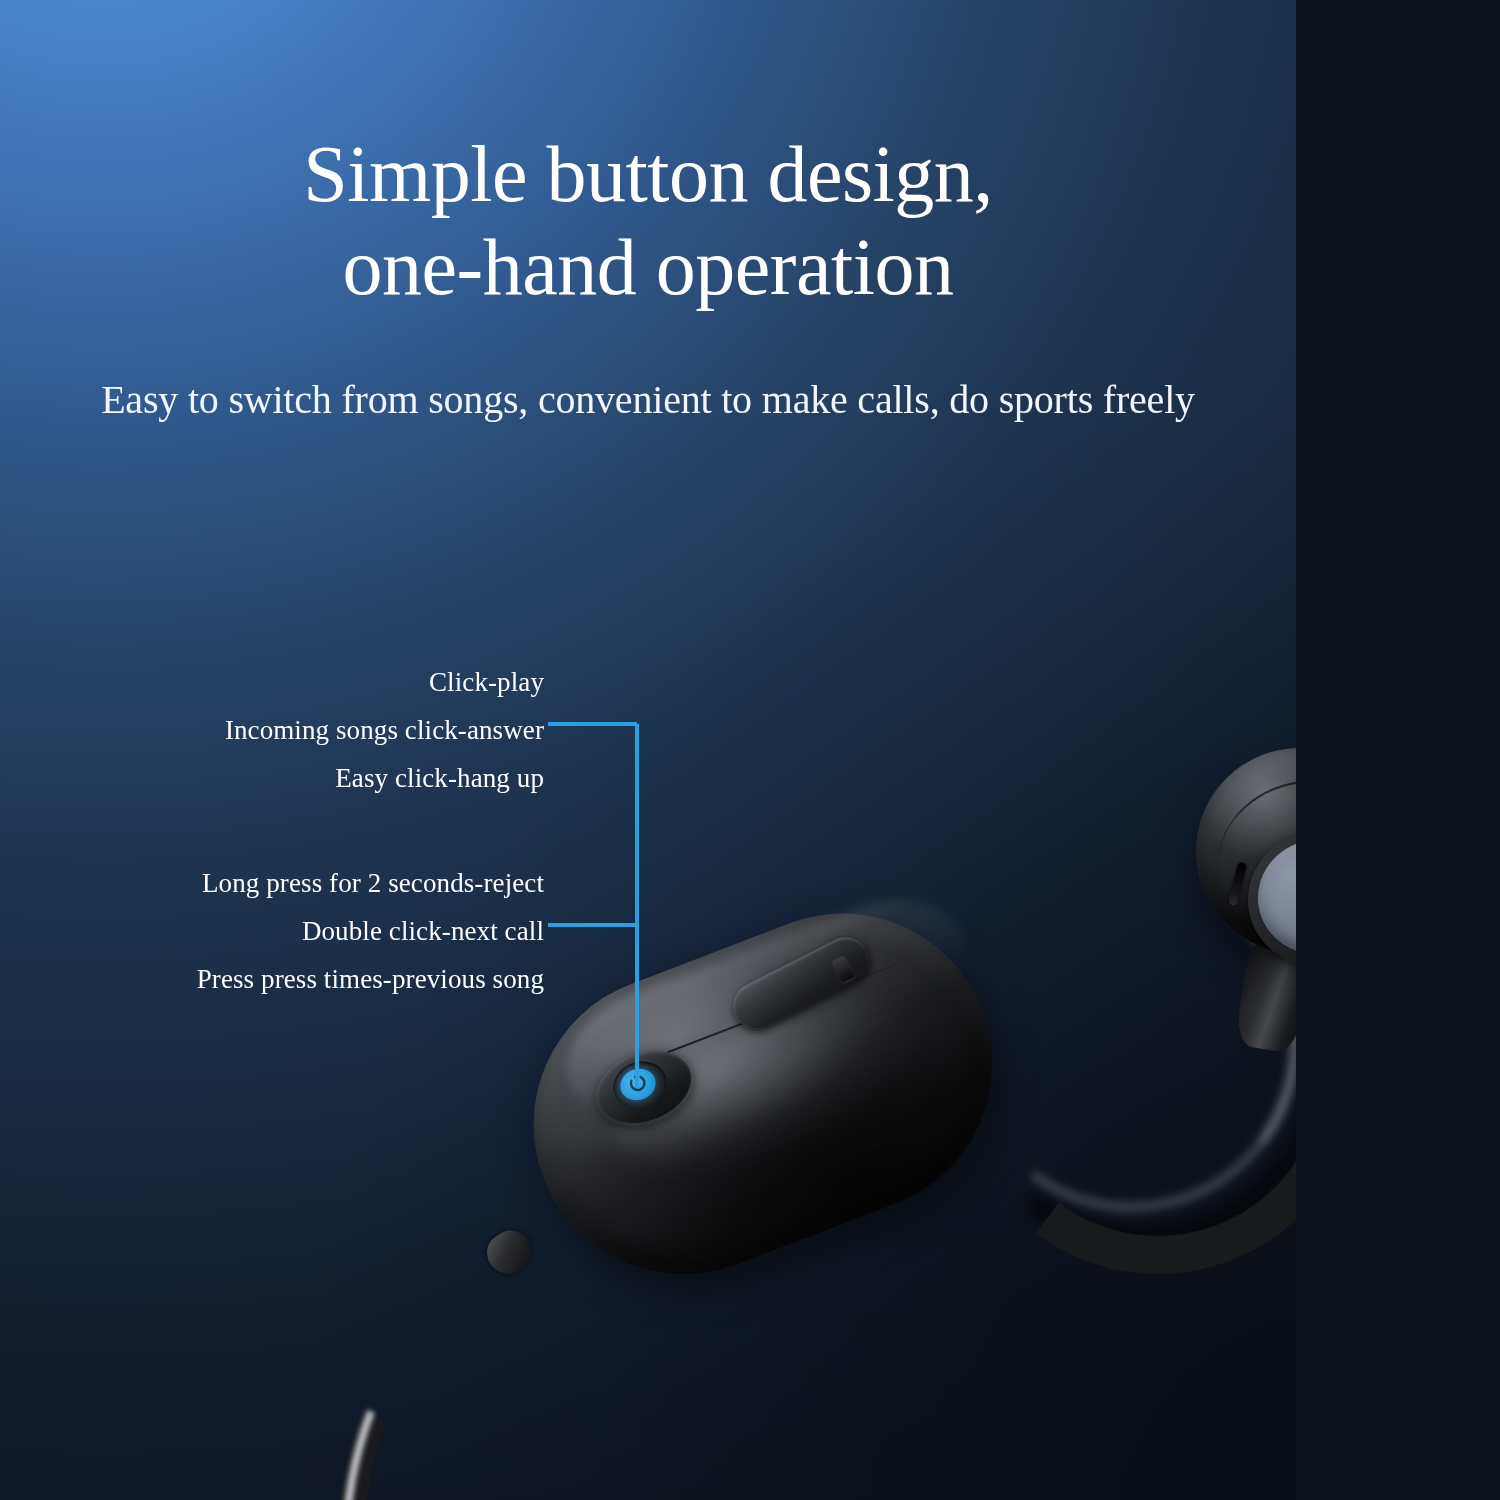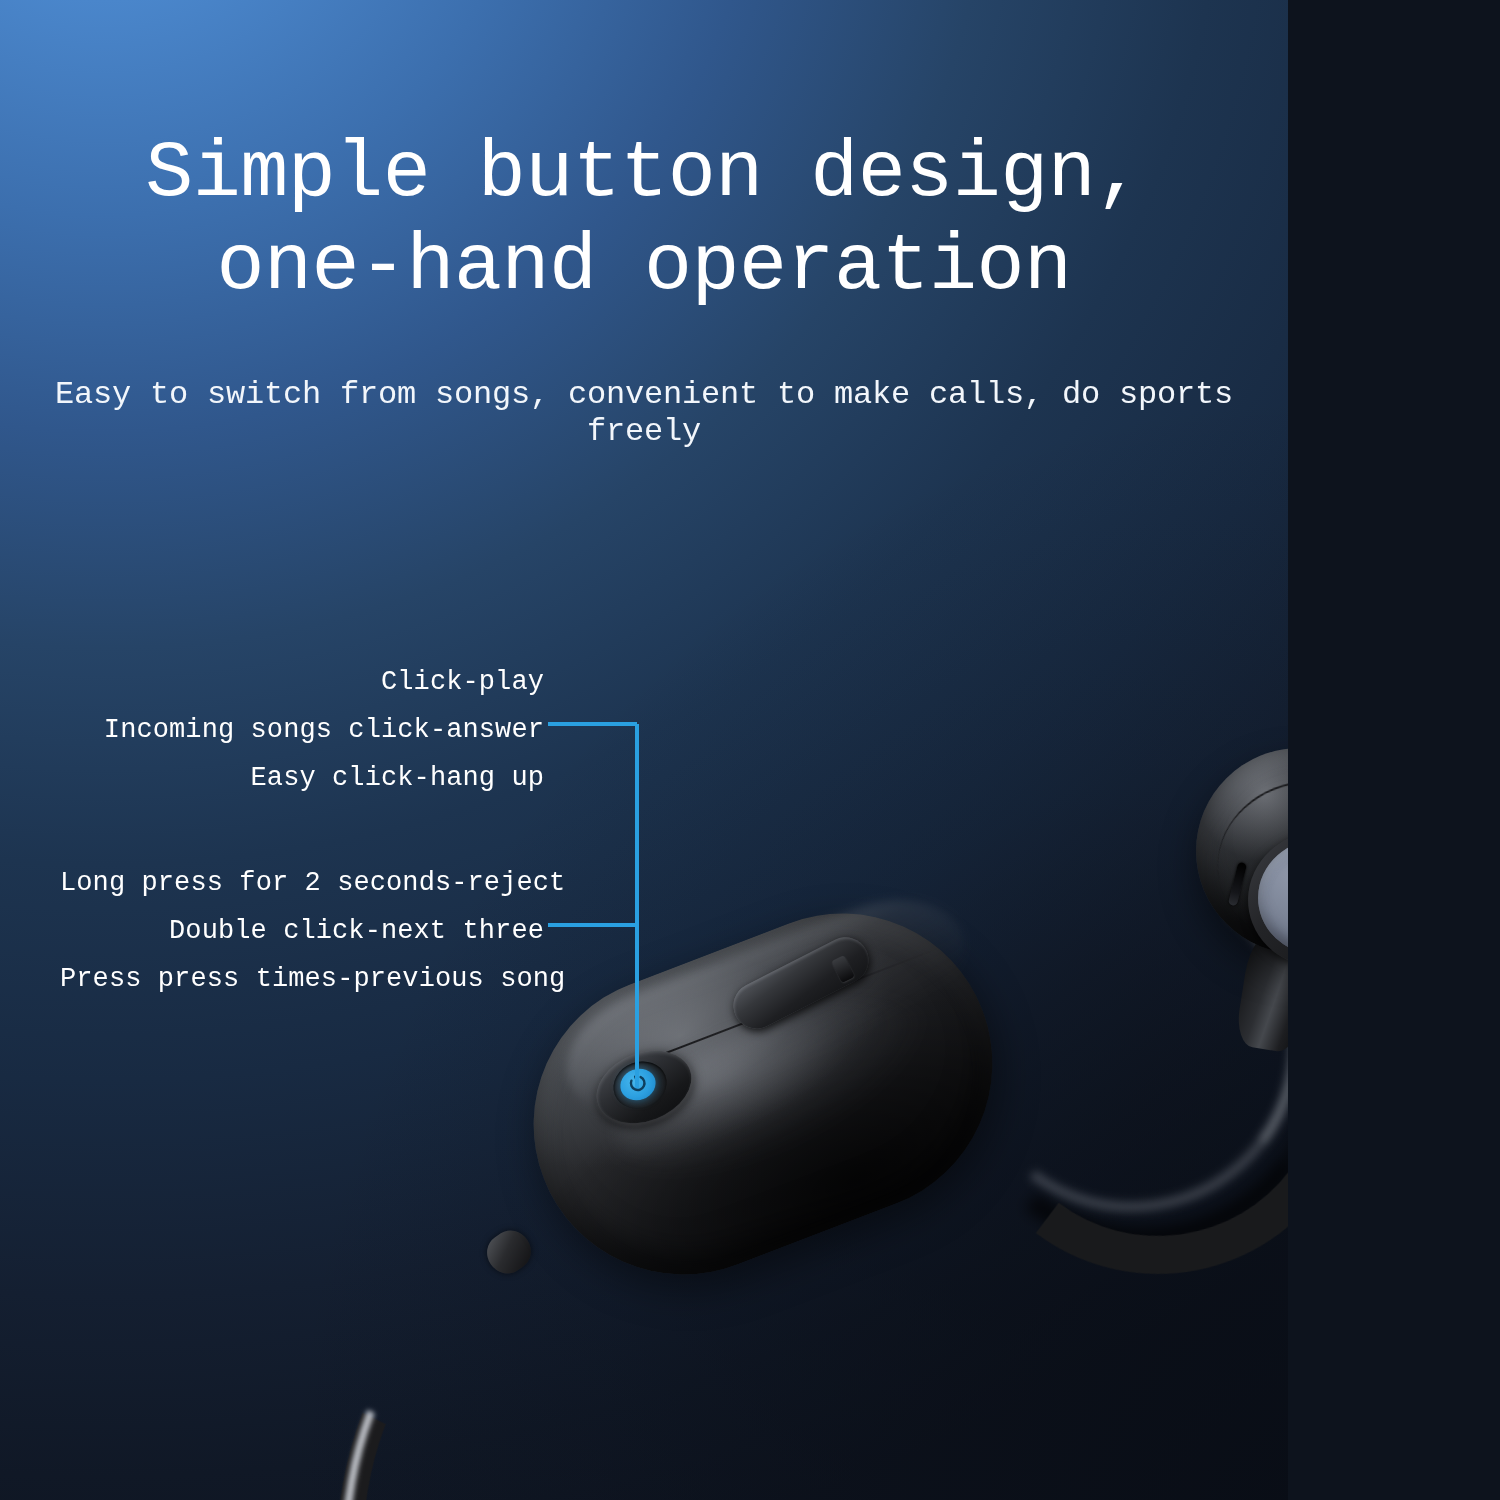--- a/index.html
+++ b/index.html
@@ -6,33 +6,34 @@
   html, body {
     margin: 0;
     padding: 0;
     background: #0d131d;
   }
   #stage {
     position: relative;
     width: 1288px;
     height: 1500px;
     overflow: hidden;
-    font-family: Liberation Mono, monospace;
+    font-family: Liberation Serif, serif;
     background:
       radial-gradient(ellipse 150% 120% at 8% -12%,
         #5a9ade 0%,
         #4a86cb 10%,
         #3c6fae 22%,
         #30578c 34%,
         #264467 46%,
         #1d3450 58%,
         #182a42 70%,
         #141f31 82%,
         #101826 92%,
         #0e1420 100%);
+    padding-left: 8px;
   }
   
   #stage::after {
     content: "";
     position: absolute;
     inset: 0;
     pointer-events: none;
     background: radial-gradient(ellipse 110% 105% at 103% 104%,
        rgba(8,12,20,0.88) 0%, rgba(9,13,21,0.6) 28%,
        rgba(10,15,24,0.22) 52%, rgba(0,0,0,0) 74%);
@@ -53,21 +54,21 @@
     letter-spacing: -0.5px;
     white-space: pre-line;
   }
   .subhead {
     position: absolute;
     left: 0; right: 0;
     top: 376px;
     z-index: 5;
     text-align: center;
     color: #f2f6fb;
-    font-size: 32px;
+    font-size: 40px;
     font-weight: 400;
     letter-spacing: -0.2px;
   }
 
   
   .callouts {
     position: absolute;
     z-index: 6;
     left: 60px;
     width: 484px;
@@ -392,18 +393,18 @@
   <div class="subhead">Easy to switch from songs, convenient to make calls, do sports freely</div>
 
   <div class="callouts">
     <div class="callout-group">
       <div class="callout-line">Click-play</div>
       <div class="callout-line">Incoming songs click-answer</div>
       <div class="callout-line">Easy click-hang up</div>
     </div>
     <div class="callout-group callout-group-2">
       <div class="callout-line">Long press for 2 seconds-reject</div>
-      <div class="callout-line">Double click-next three</div>
+      <div class="callout-line">Double click-next call</div>
       <div class="callout-line">Press press times-previous song</div>
     </div>
   </div>
 
 </div>
 
 </body></html>

